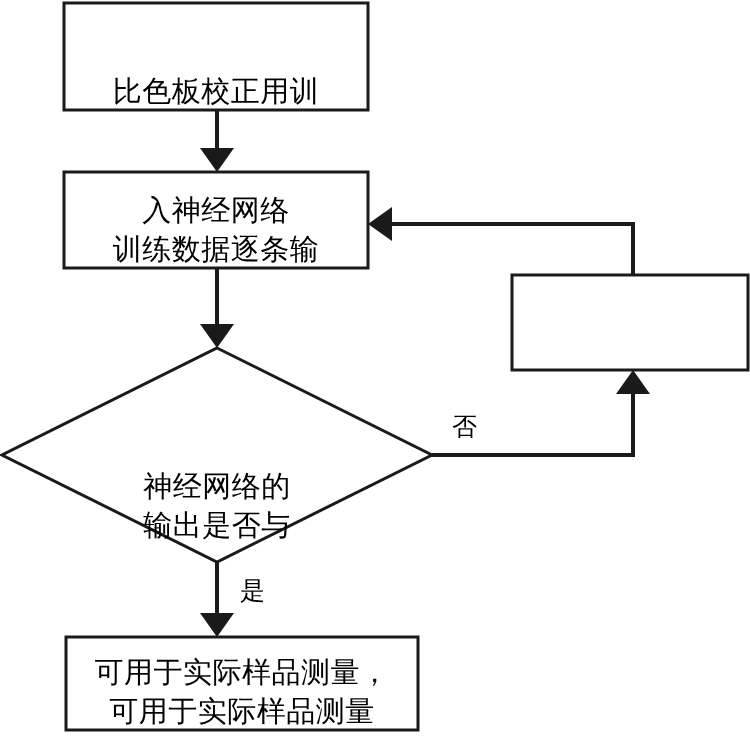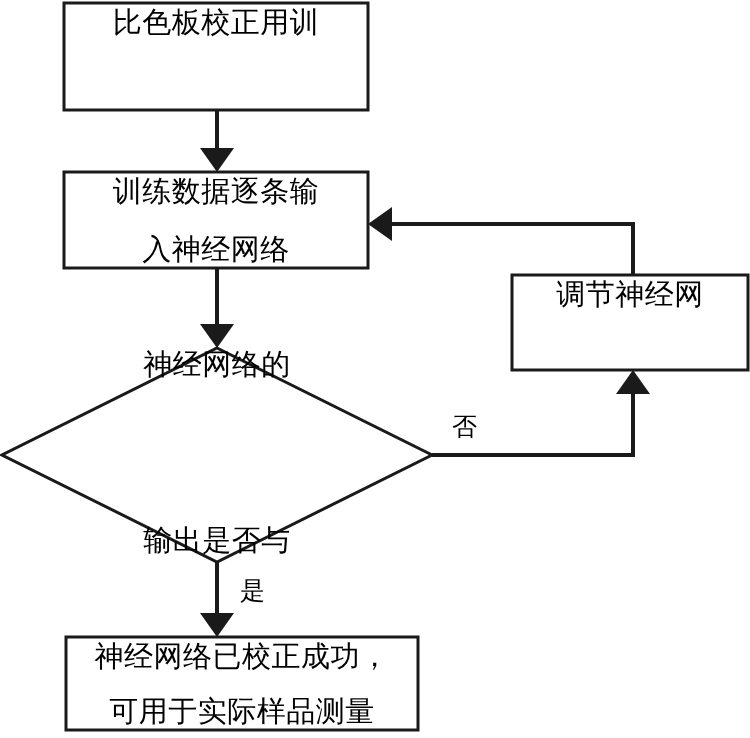--- a/index.html
+++ b/index.html
@@ -23,21 +23,21 @@
     left: 0;
     top: 0;
     width: 750px;
     height: 738px;
   }
   .node-text {
     position: absolute;
     display: flex;
     flex-direction: column;
     align-items: center;
-    justify-content: space-between;
+    justify-content: flex-end;
     text-align: center;
     color: #000000;
     font-family: "Liberation Serif", "DejaVu Serif", serif;
     font-size: 29px;
     line-height: 1.32;
     letter-spacing: 0.5px;
     white-space: nowrap;
     pointer-events: none;
   }
   .edge-label {
@@ -92,35 +92,34 @@
       <line x1="217" y1="562" x2="217" y2="625" stroke="#1a1a1a" stroke-width="4"></line>
       <polygon points="200,613 234,613 217,637" fill="#1a1a1a"></polygon>
     </g>
   </svg>
 
   <div class="node-text" style="left:64px; top:3px; width:304px; height:107px;">
     <span class="txt-line">比色板校正用训</span>
   </div>
 
   <div class="node-text" style="left:64px; top:172px; width:304px; height:96px;">
+    <span class="txt-line">入神经网络</span>
     <span class="txt-line">训练数据逐条输</span>
-    <span class="txt-line">入神经网络</span>
   </div>
 
-  <div class="node-text" style="left:2px; top:348px; width:430px; height:214px;font-family:Liberation Mono, monospace;">
+  <div class="node-text" style="left:2px; top:330px; width:430px; height:214px;">
     <span class="txt-line">神经网络的</span>
     <span class="txt-line">输出是否与</span>
   </div>
 
   <div class="node-text" style="left:512px; top:275px; width:236px; height:95px;">
-    <span class="txt-line">调节神经网</span>
   </div>
 
   <div class="node-text" style="left:66px; top:637px; width:352px; height:93px;">
-    <span class="txt-line">神经网络已校正成功，</span>
+    <span class="txt-line">可用于实际样品测量，</span>
     <span class="txt-line">可用于实际样品测量</span>
   </div>
 
   <div class="edge-label" style="left:452px; top:414px;">否</div>
 
   <div class="edge-label" style="left:240px; top:578px;">是</div>
 
 </div>
 
 </body></html>

